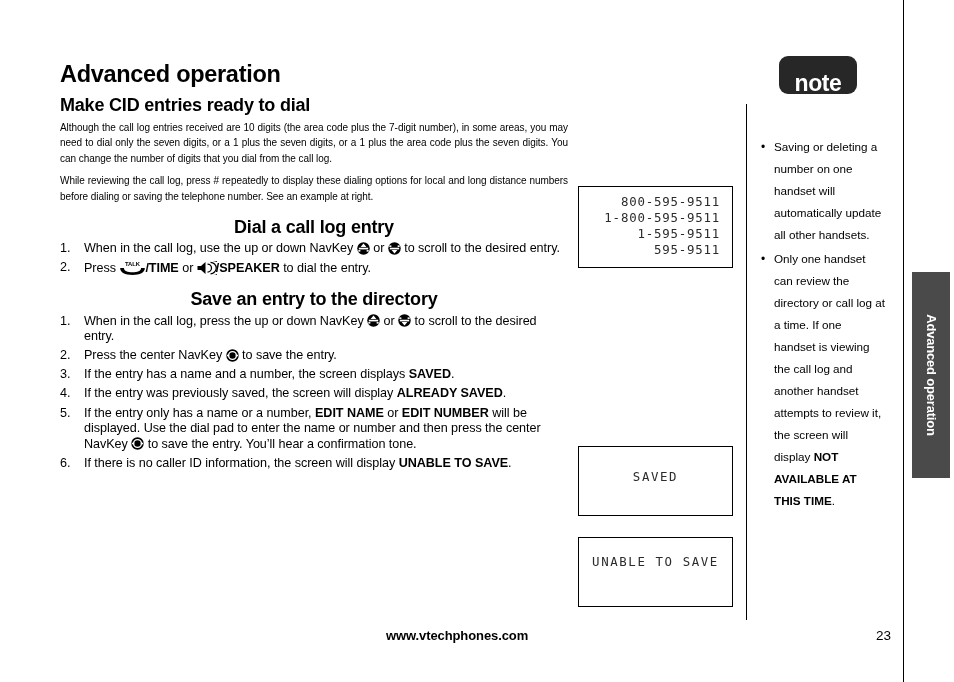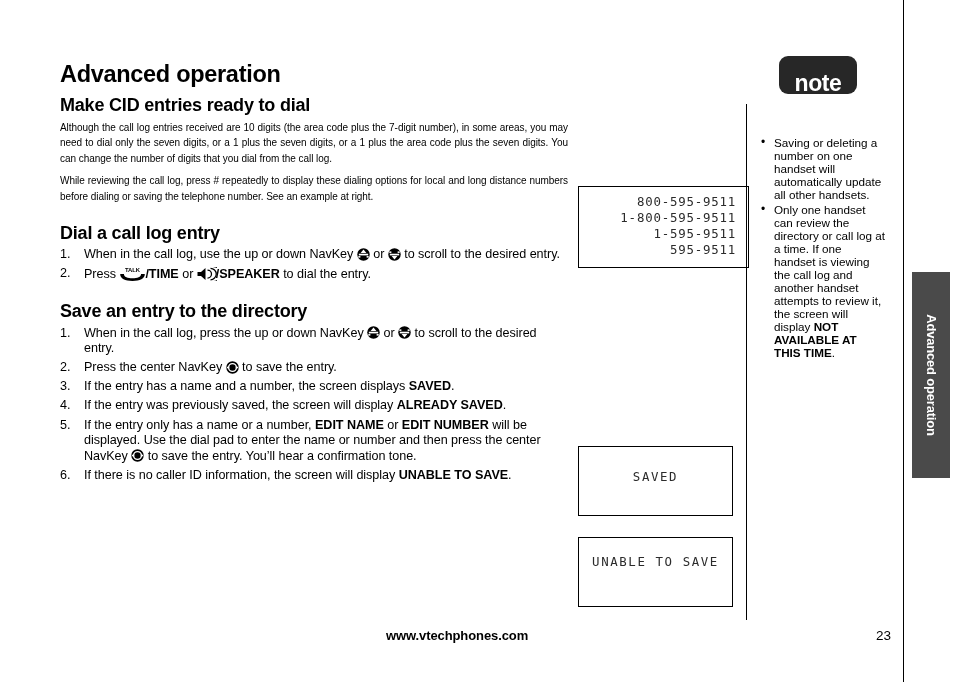--- a/index.html
+++ b/index.html
@@ -39,21 +39,22 @@
 
   h2.section-title {
     font-size: 18px;
     font-weight: bold;
     letter-spacing: -0.2px;
     margin: 0 0 4px 0;
     line-height: 1.15;
   }
 
   h2.section-title.spaced {
-    margin-top: 18px;
+    margin-top: 12px;
+    text-align: center;
   }
 
   p.body-text {
     font-size: 10px;
     line-height: 15.6px;
     margin: 0 0 7px 0;
     text-align: justify;
     letter-spacing: -0.05px;
   }
 
@@ -127,21 +128,21 @@
     text-align: center;
     padding-top: 22px;
   }
   .lcd-left {
     font-size: 12.4px;
     letter-spacing: 1.6px;
     text-align: center;
     padding-top: 16px;
   }
 
-  #lcd-dial     { left: 578px; top: 186px; width: 171px; height: 82px; }
+  #lcd-dial     { left: 578px; top: 186px; width: 155px; height: 82px; }
   #lcd-saved    { left: 578px; top: 446px; width: 155px; height: 70px; }
   #lcd-unable   { left: 578px; top: 537px; width: 155px; height: 70px; }
 
   
   .divider {
     position: absolute;
     left: 746px;
     top: 104px;
     width: 1.3px;
     height: 516px;
@@ -170,21 +171,21 @@
 
   ul.note-list {
     position: absolute;
     left: 760px;
     top: 136px;
     width: 126px;
     margin: 0;
     padding: 0;
     list-style: none;
     font-size: 11.7px;
-    line-height: 13px;
+    line-height: 22px;
   }
   ul.note-list > li {
     position: relative;
     padding-left: 14px;
     margin-bottom: 2px;
   }
   ul.note-list > li::before {
     content: "\2022";
     position: absolute;
     left: 1px;

